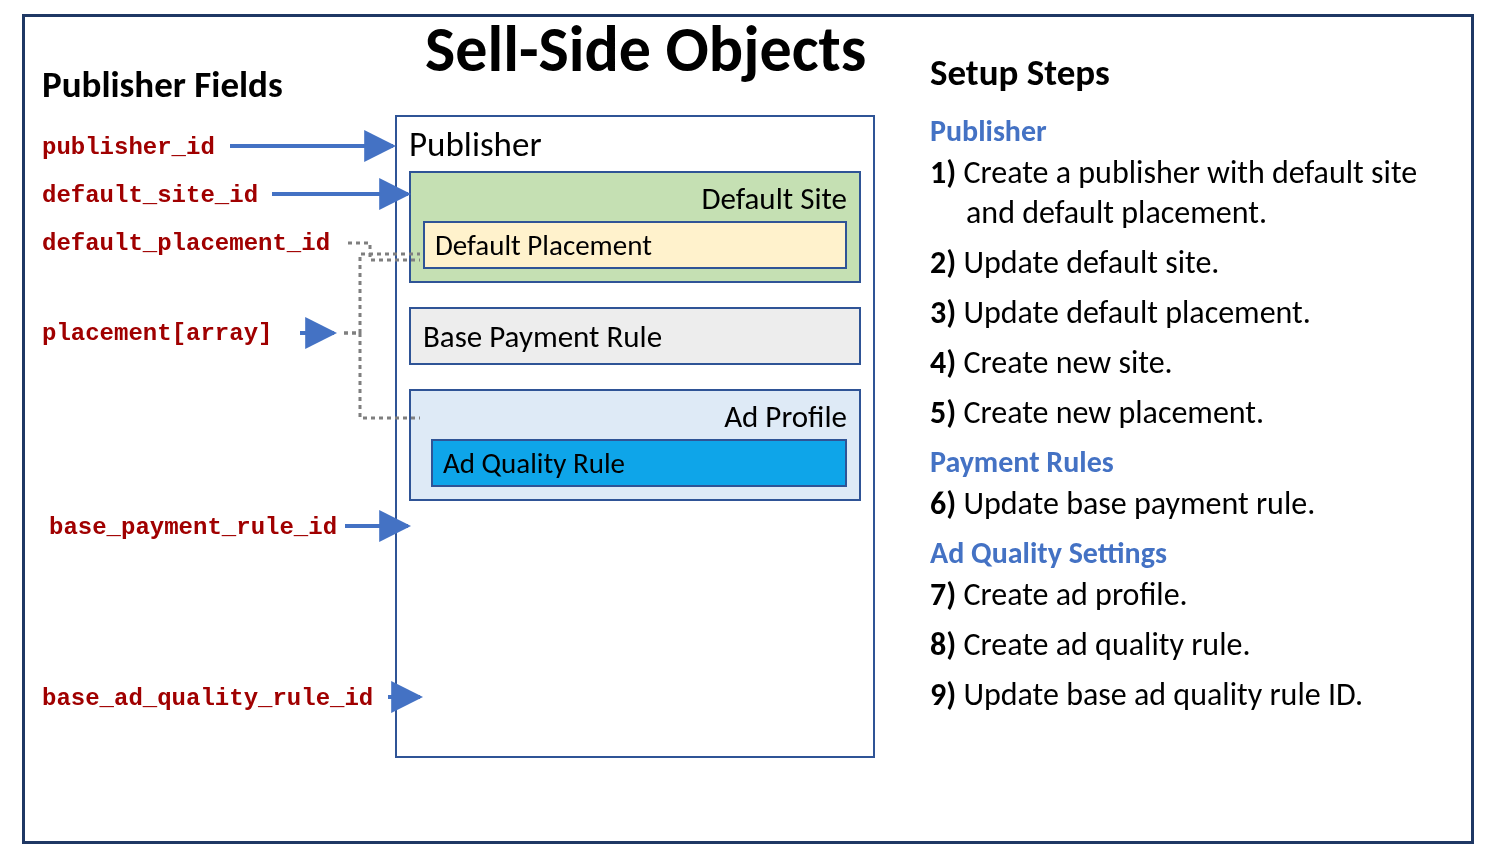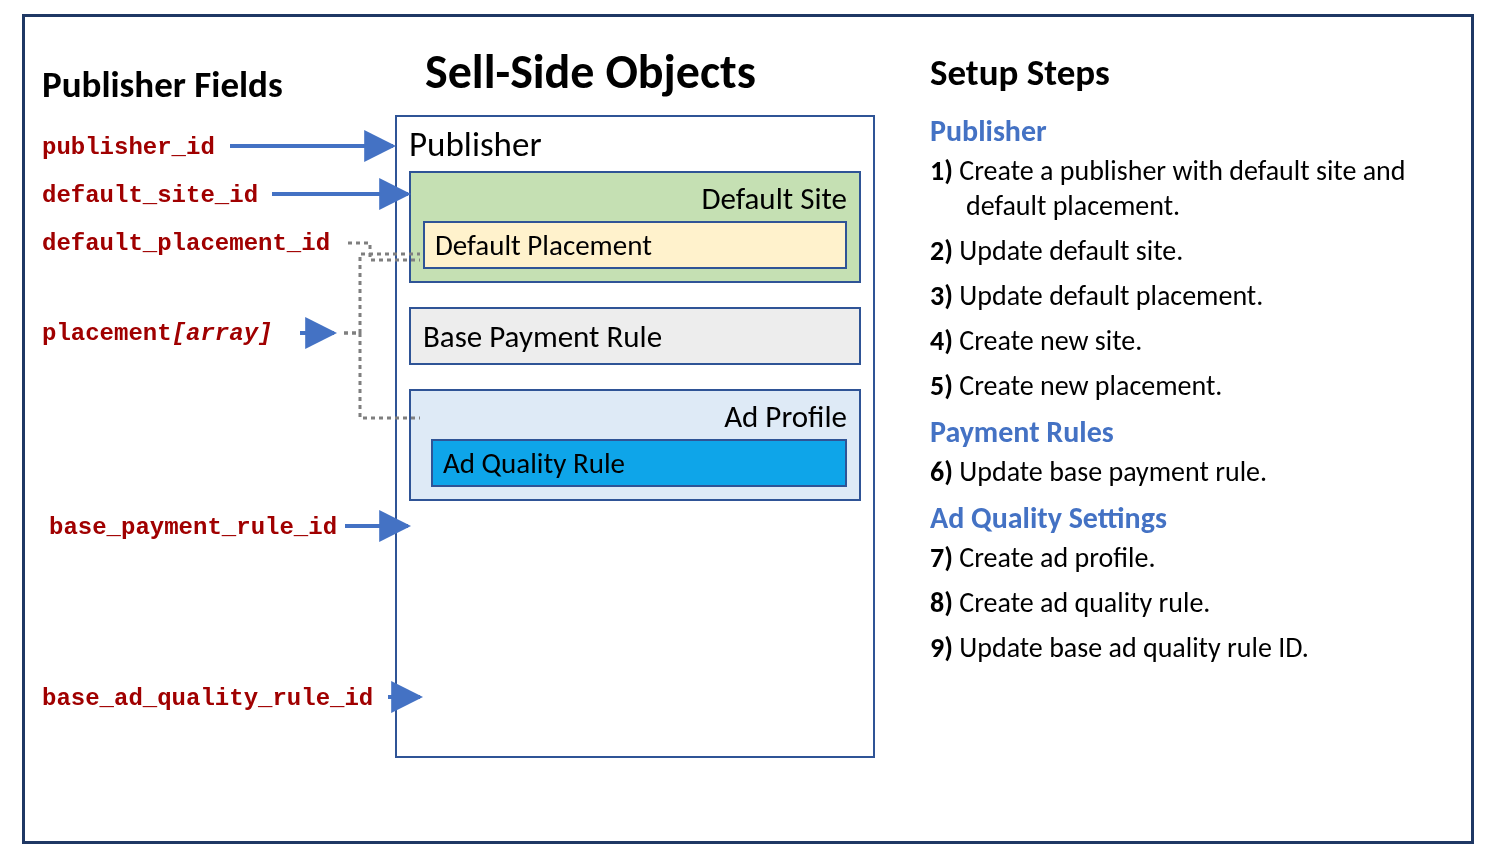--- a/index.html
+++ b/index.html
@@ -14,22 +14,22 @@
     position: absolute;
     left: 22px;
     top: 14px;
     width: 1452px;
     height: 830px;
     border: 3px solid #1f3864;
   }
   .main-title {
     position: absolute;
     left: 425px;
-    top: 42px;
-    font-size: 48px;
+    top: 10px;
+    font-size: 64px;
     font-weight: 700;
     color: #000;
   }
   .left-heading {
     position: absolute;
     left: 42px;
     top: 62px;
     font-size: 37px;
     font-weight: 700;
     color: #000;
@@ -43,21 +43,21 @@
     color: #000;
   }
   
   .field {
     position: absolute;
     font-family: 'Courier New', monospace;
     font-weight: 700;
     font-size: 24px;
     color: #a00000;
   }
-  .field .italic { font-style: italic; }
+  .field .italic { }
   
   .publisher-box {
     position: absolute;
     left: 395px;
     top: 115px;
     width: 480px;
     height: 643px;
     border: 2px solid #2f5496;
     background: #fff;
     padding: 6px 12px 12px 12px;
@@ -108,21 +108,21 @@
     width: 520px;
   }
   .step-section {
     font-size: 30px;
     font-weight: 700;
     color: #4472c4;
     margin-top: 8px;
     margin-bottom: 4px;
   }
   .step-line {
-    font-size: 28px;
+    font-size: 32px;
     color: #000;
     margin-bottom: 10px;
     line-height: 1.25;
     padding-left: 36px;
     text-indent: -36px;
   }
   .step-line b { font-weight: 700; }
   
   svg.overlay {
     position: absolute;

